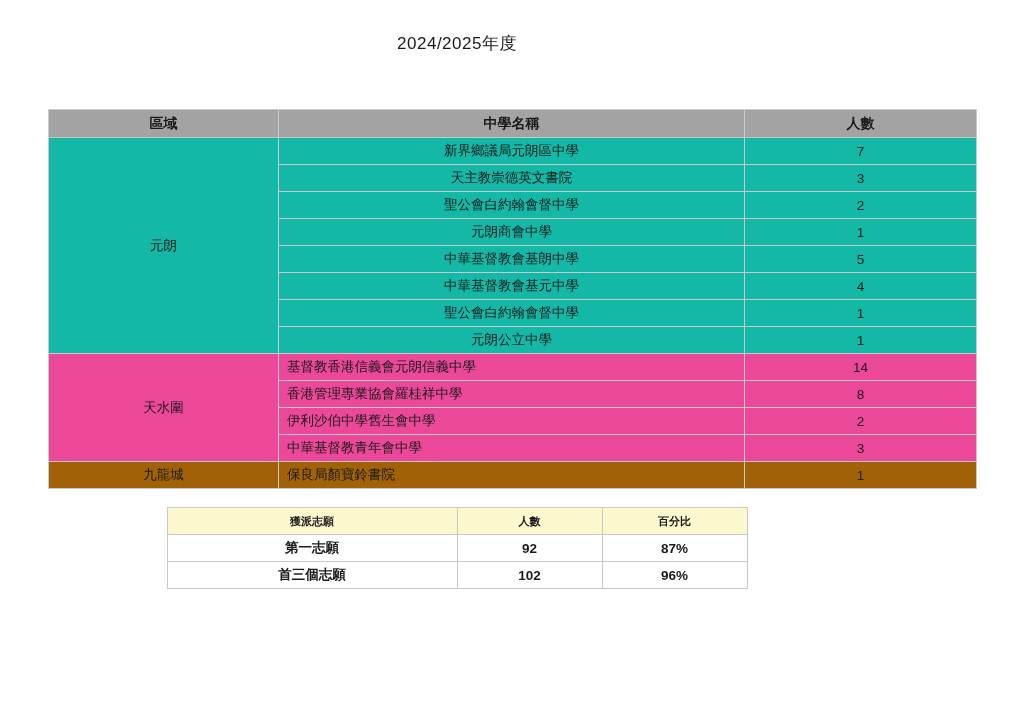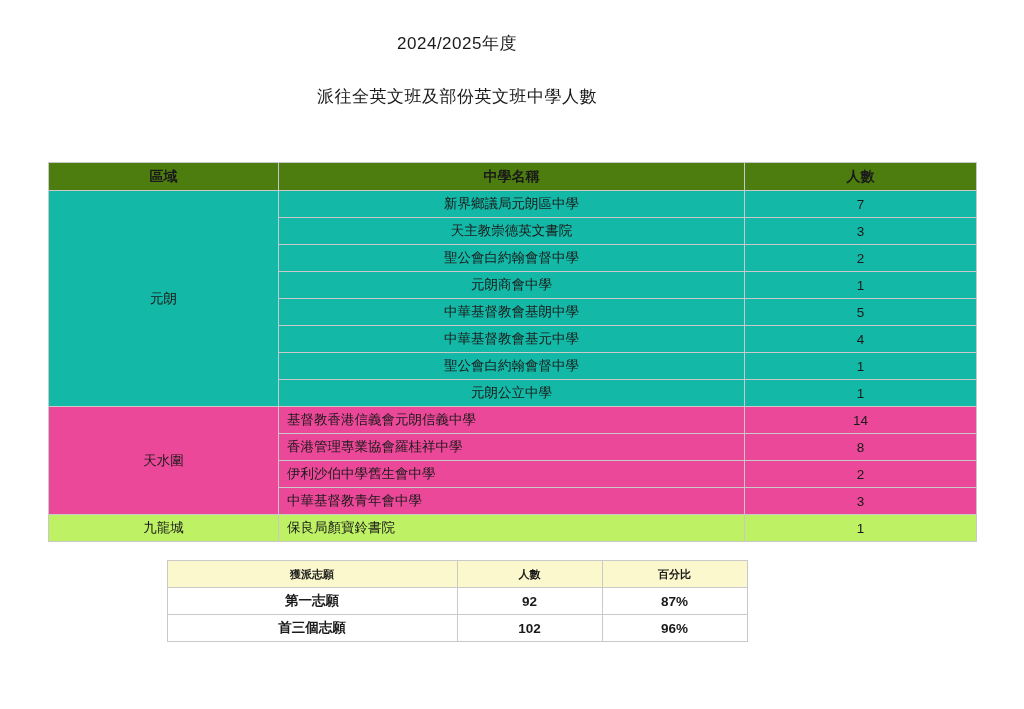--- a/index.html
+++ b/index.html
@@ -39,21 +39,21 @@
   table.main-table th,
   table.main-table td {
     border: 1px solid #c9c9c9;
     font-size: 13.5px;
     font-weight: normal;
     height: 27px;
     padding: 0 8px;
     box-sizing: border-box;
   }
   table.main-table thead th {
-    background: #4d7c0f;
+    background: #a3a3a3;
     text-align: center;
     font-weight: bold;
     font-size: 14px;
     height: 28px;
   }
   .col-region { width: 230px; }
   .col-school { width: 466px; }
   .col-count  { width: 232px; }
 
   td.region-cell {
@@ -63,21 +63,21 @@
   td.school-cell {
     text-align: left;
   }
   td.count-cell {
     text-align: center;
   }
 
   
   .grp-blue  td { background: #14b8a6; text-align: center; }
   .grp-cream td { background: #ec4899; }
-  .grp-pink  td { background: #bef264; }
+  .grp-pink  td { background: #a16207; }
 
   
   .subtitle {
     text-align: center;
     font-size: 17px;
     margin-top: 56px;
     font-weight: bold;
   }
   table.choice-table {
     margin: 18px auto 0 auto;
@@ -102,21 +102,20 @@
   .ch-col-1 { width: 290px; }
   .ch-col-2 { width: 145px; }
   .ch-col-3 { width: 145px; }
 </style>
 </head>
 <body>
 
 <div class="page">
 
   <div class="title-line title-1">2024/2025年度</div>
-  <div class="title-line title-2">派往全英文班及部份英文班中學人數</div>
 
   <table class="main-table">
     <colgroup>
       <col class="col-region">
       <col class="col-school">
       <col class="col-count">
     </colgroup>
     <thead>
       <tr>
         <th>區域</th>

